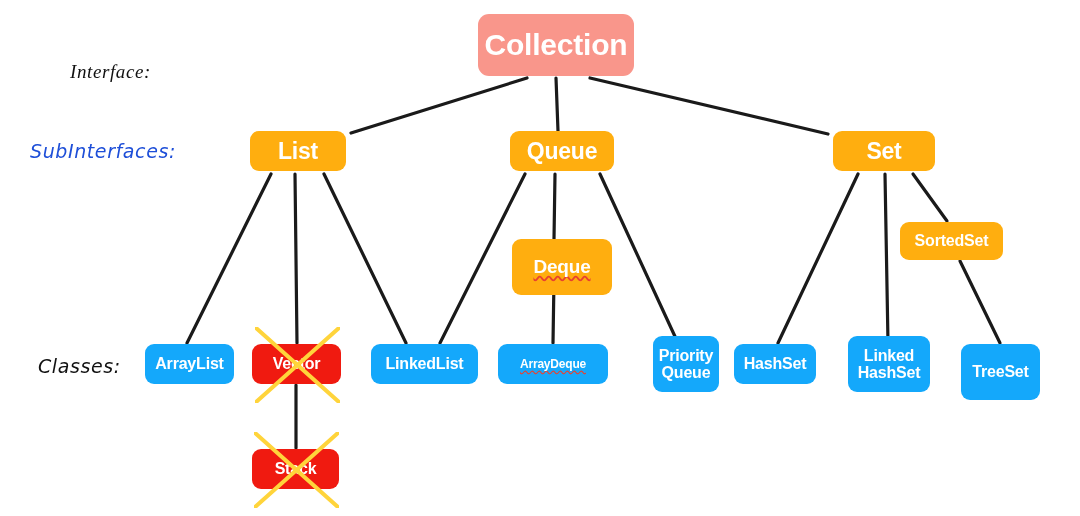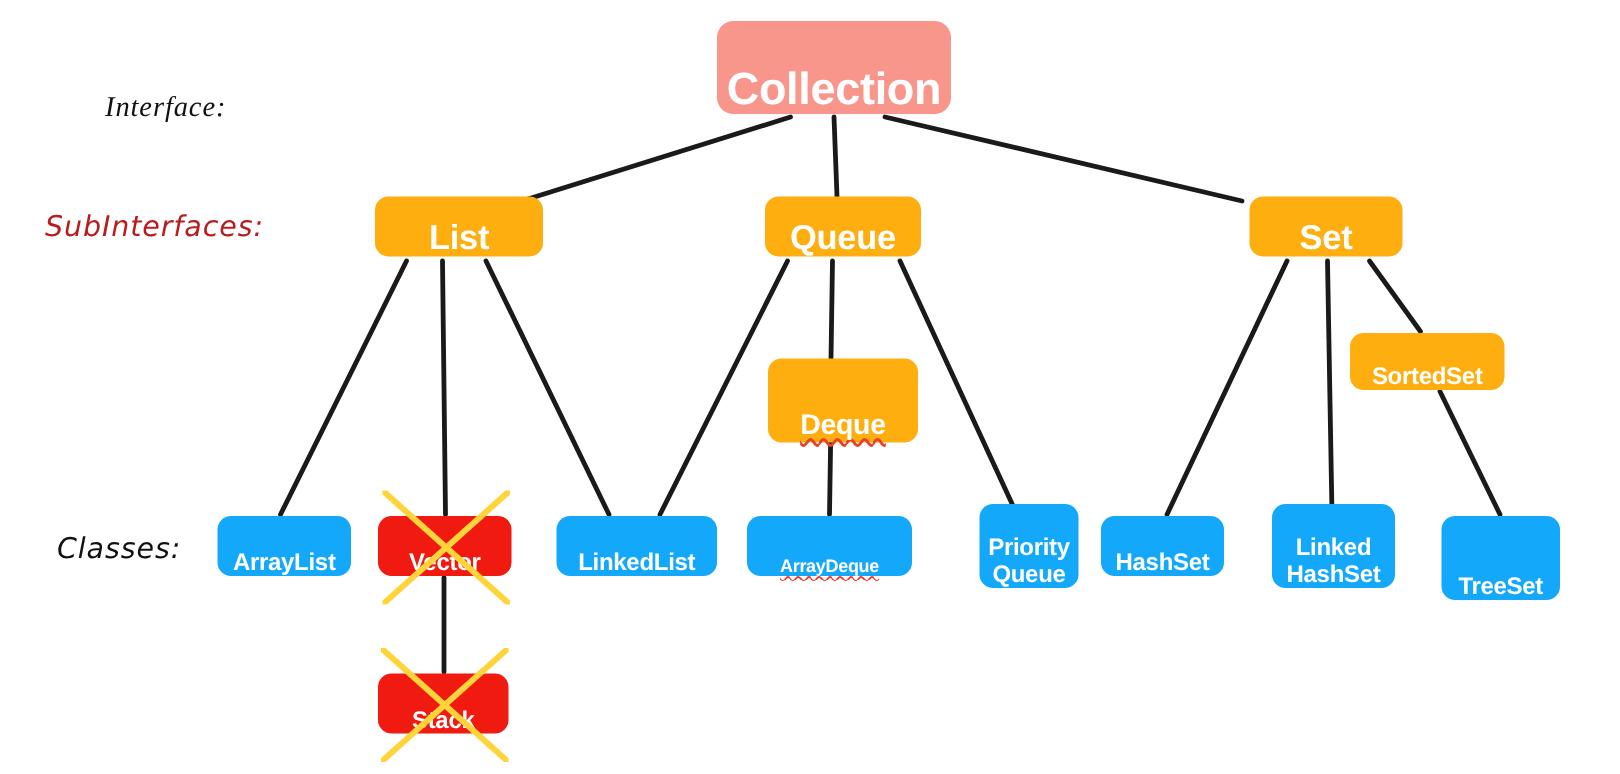--- a/index.html
+++ b/index.html
@@ -37,21 +37,21 @@
     letter-spacing: 0.6px;
     color: #111111;
     white-space: nowrap;
   }
   
   .node {
     position: absolute;
     z-index: 2;
     box-sizing: border-box;
     display: flex;
-    align-items: flex-end;
+    align-items: center;
     justify-content: center;
     text-align: center;
     border-radius: 9px;
     color: #ffffff;
     font-weight: bold;
     line-height: 1.08;
     letter-spacing: -0.2px;
     padding: 0 4px;
   }
   .node.root     { background: #F9968B; border-radius: 11px; }
@@ -92,28 +92,28 @@
       <line x1="554" y1="279" x2="553" y2="343" stroke="#1a1a1a" stroke-width="3.2" stroke-linecap="round"></line>
       <line x1="600" y1="174" x2="678" y2="343" stroke="#1a1a1a" stroke-width="3.2" stroke-linecap="round"></line>
       <line x1="858" y1="174" x2="778" y2="343" stroke="#1a1a1a" stroke-width="3.2" stroke-linecap="round"></line>
       <line x1="885" y1="174" x2="888" y2="343" stroke="#1a1a1a" stroke-width="3.2" stroke-linecap="round"></line>
       <line x1="913" y1="174" x2="947" y2="221" stroke="#1a1a1a" stroke-width="3.2" stroke-linecap="round"></line>
       <line x1="960" y1="261" x2="1000" y2="343" stroke="#1a1a1a" stroke-width="3.2" stroke-linecap="round"></line>
     </svg>
 
   <div id="labels-layer">
       <div class="row-label" style="left: 70px; top: 61px; color: rgb(17, 17, 17); font-family: Liberation Serif, serif;">Interface:</div>
-      <div class="row-label" style="left: 30px; top: 140px; color: #b91c1c;">SubInterfaces:</div>
+      <div class="row-label" style="left: 30px; top: 140px; color: #1d4ed8;">SubInterfaces:</div>
       <div class="row-label" style="left: 38px; top: 355px; color: rgb(17, 17, 17);">Classes:</div>
     </div>
   <div id="nodes-layer">
       <div class="node root" style="left: 478px; top: 14px; width: 156px; height: 62px; font-size: 30px; color: rgb(255, 255, 255);">
         <span class="label">Collection</span>
       </div>
-      <div class="node iface" style="left: 250px; top: 131px; width: 112px; height: 40px; font-size: 23px; color: rgb(255, 255, 255);">
+      <div class="node iface" style="left: 250px; top: 131px; width: 96px; height: 40px; font-size: 23px; color: rgb(255, 255, 255);">
         <span class="label">List</span>
       </div>
       <div class="node iface" style="left: 510px; top: 131px; width: 104px; height: 40px; font-size: 23px; color: rgb(255, 255, 255);">
         <span class="label">Queue</span>
       </div>
       <div class="node iface" style="left: 833px; top: 131px; width: 102px; height: 40px; font-size: 23px; color: rgb(255, 255, 255);">
         <span class="label">Set</span>
       </div>
       <div class="node iface" style="left: 512px; top: 239px; width: 100px; height: 56px; font-size: 19px; color: rgb(255, 255, 255);">
         <span class="label squiggle">Deque</span>

